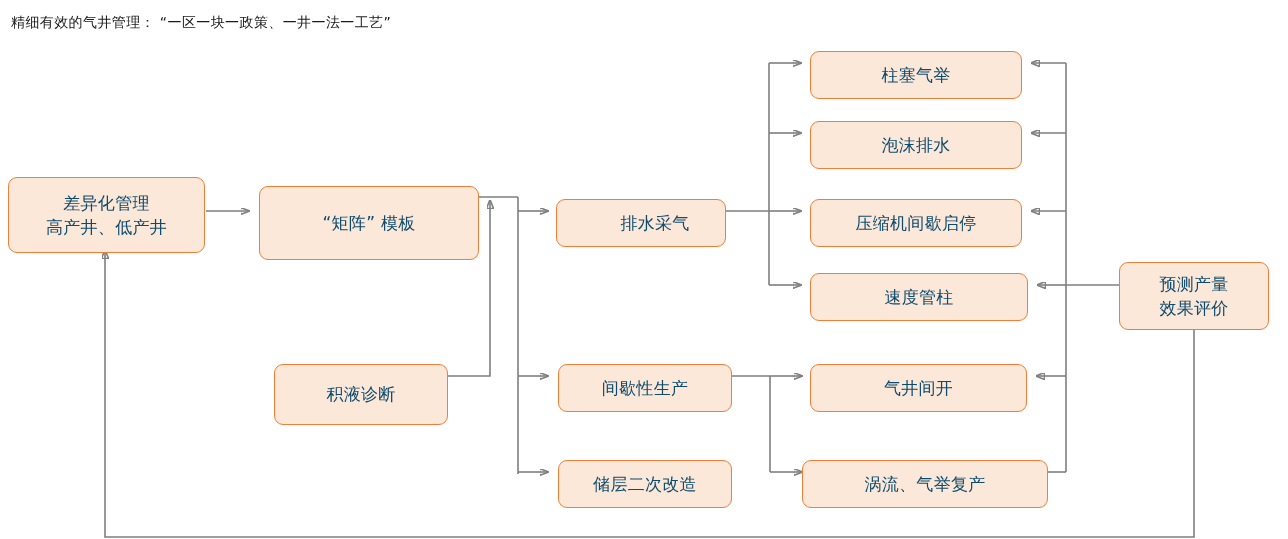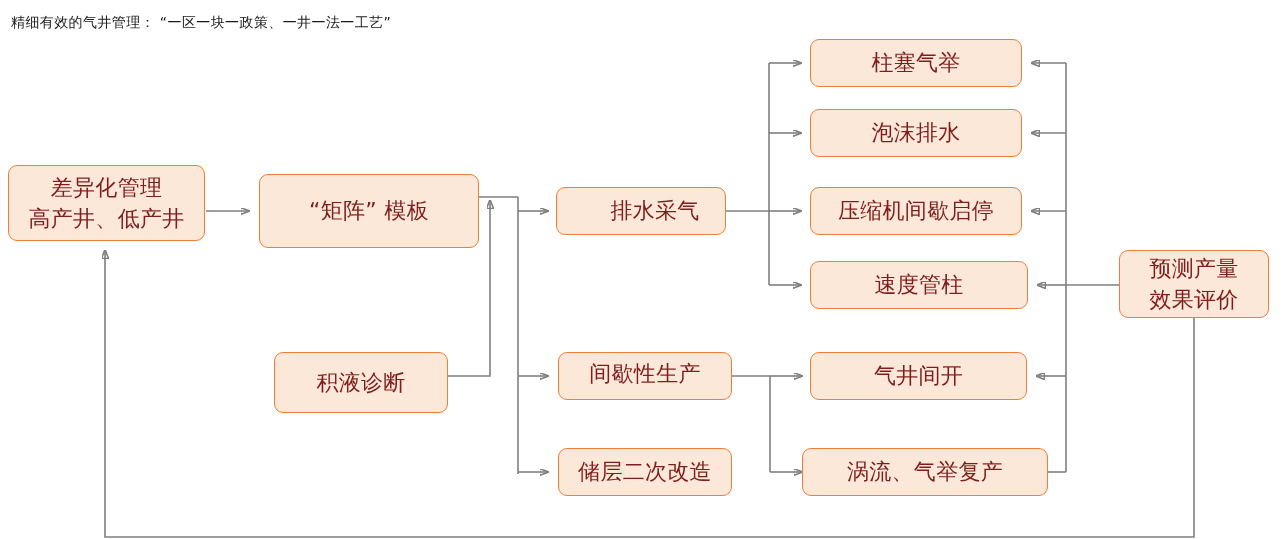--- a/index.html
+++ b/index.html
@@ -30,26 +30,27 @@
   .node {
     position: absolute;
     box-sizing: border-box;
     background: #FCE8D8;
     border: 1px solid #EE7F3A;
     border-radius: 9px;
     display: flex;
     flex-direction: column;
     align-items: center;
     justify-content: center;
-    color: #7f1d1d;
-    font-size: 22px;
+    color: #0c4a6e;
+    font-size: 17px;
     line-height: 1.42;
     text-align: center;
     letter-spacing: 0.3px;
     z-index: 3;
+    margin-top: 12px;
   }
   .node .ln { display: block; white-space: nowrap; }
   svg#wires {
     position: absolute;
     left: 0; top: 0;
     width: 1288px;
     height: 539px;
     z-index: 1;
     overflow: visible;
   }
@@ -116,21 +117,21 @@
   </div>
 
   <div class="node" style="left:274px; top:352px; width:174px; height:61px;">
     <span class="ln">积液诊断</span>
   </div>
 
   <div class="node" style="left:556px; top:187px; width:170px; height:48px;padding-left:28px;">
     <span class="ln">排水采气</span>
   </div>
 
-  <div class="node" style="left:558px; top:352px; width:174px; height:48px;font-family:Liberation Mono, monospace;">
+  <div class="node" style="left:558px; top:352px; width:174px; height:48px;">
     <span class="ln">间歇性生产</span>
   </div>
 
   <div class="node" style="left:558px; top:448px; width:174px; height:48px;">
     <span class="ln">储层二次改造</span>
   </div>
 
   <div class="node" style="left:810px; top:39px; width:212px; height:48px;">
     <span class="ln">柱塞气举</span>
   </div>

